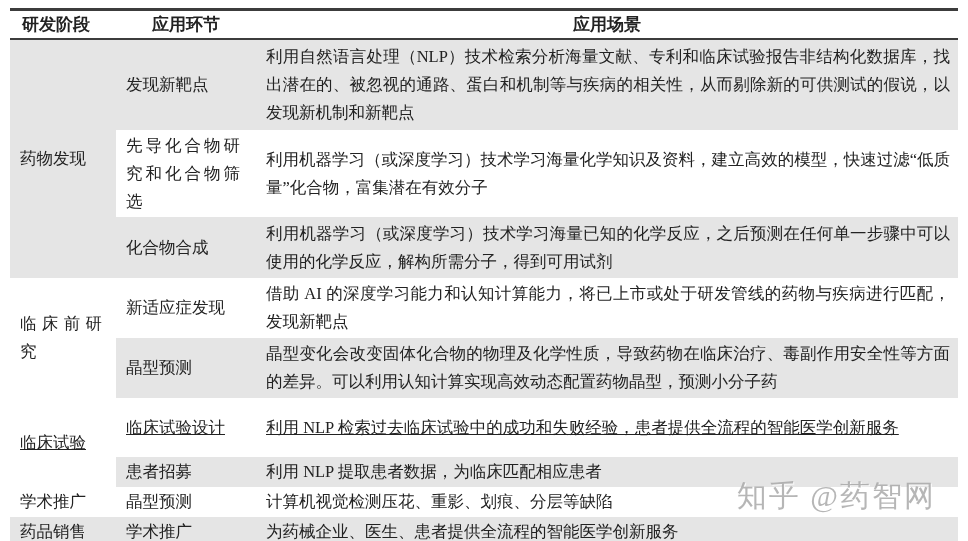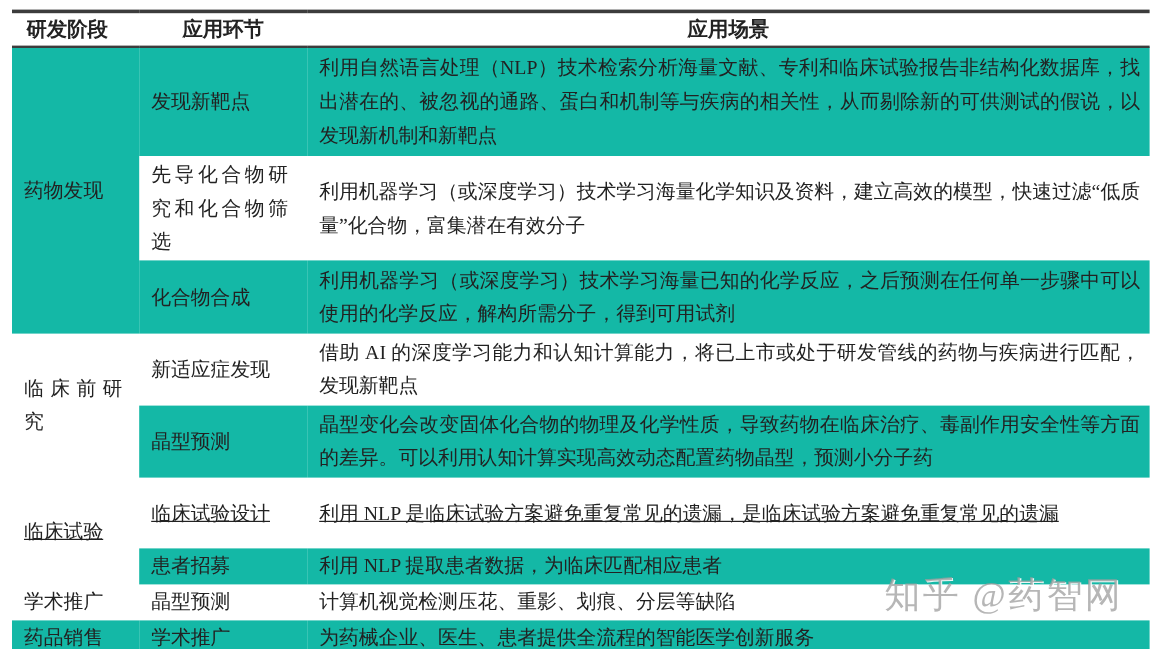--- a/index.html
+++ b/index.html
@@ -48,21 +48,21 @@
   td {
     font-size: 16.5px;
     line-height: 28px;
     vertical-align: middle;
     padding: 1px 6px;
     text-align: justify;
   }
   td.stage { padding-left: 10px; padding-right: 14px; }
   td.link  { padding-left: 10px; padding-right: 16px; }
   td.scen  { padding-left: 10px; padding-right: 8px; }
-  td.sh    { background: #14b8a6; }
+  td.sh    { background: #e5e5e5; }
 
   tbody tr:nth-child(1) { height: 91px; }
   tbody tr:nth-child(2) { height: 87px; }
   tbody tr:nth-child(3) { height: 61px; }
   tbody tr:nth-child(4) { height: 60px; }
   tbody tr:nth-child(5) { height: 60px; }
   tbody tr:nth-child(6) { height: 59px; text-decoration: underline; }
   tbody tr:nth-child(7) { height: 26px; }
   tbody tr:nth-child(8) { height: 26px; }
   tbody tr:nth-child(9) { height: 25px; }
@@ -116,21 +116,21 @@
           <td class="link">新适应症发现</td>
           <td class="scen">借助 AI 的深度学习能力和认知计算能力，将已上市或处于研发管线的药物与疾病进行匹配，发现新靶点</td>
         </tr>
         <tr>
           <td class="link sh">晶型预测</td>
           <td class="scen sh">晶型变化会改变固体化合物的物理及化学性质，导致药物在临床治疗、毒副作用安全性等方面的差异。可以利用认知计算实现高效动态配置药物晶型，预测小分子药</td>
         </tr>
         <tr>
           <td class="stage" rowspan="2">临床试验</td>
           <td class="link">临床试验设计</td>
-          <td class="scen">利用 NLP 是临床试验方案避免重复常见的遗漏，是临床试验方案避免重复常见的遗漏</td>
+          <td class="scen">利用 NLP 检索过去临床试验中的成功和失败经验，患者提供全流程的智能医学创新服务</td>
         </tr>
         <tr>
           <td class="link sh">患者招募</td>
           <td class="scen sh">利用 NLP 提取患者数据，为临床匹配相应患者</td>
         </tr>
         <tr>
           <td class="stage">学术推广</td>
           <td class="link">晶型预测</td>
           <td class="scen">计算机视觉检测压花、重影、划痕、分层等缺陷</td>
         </tr>

